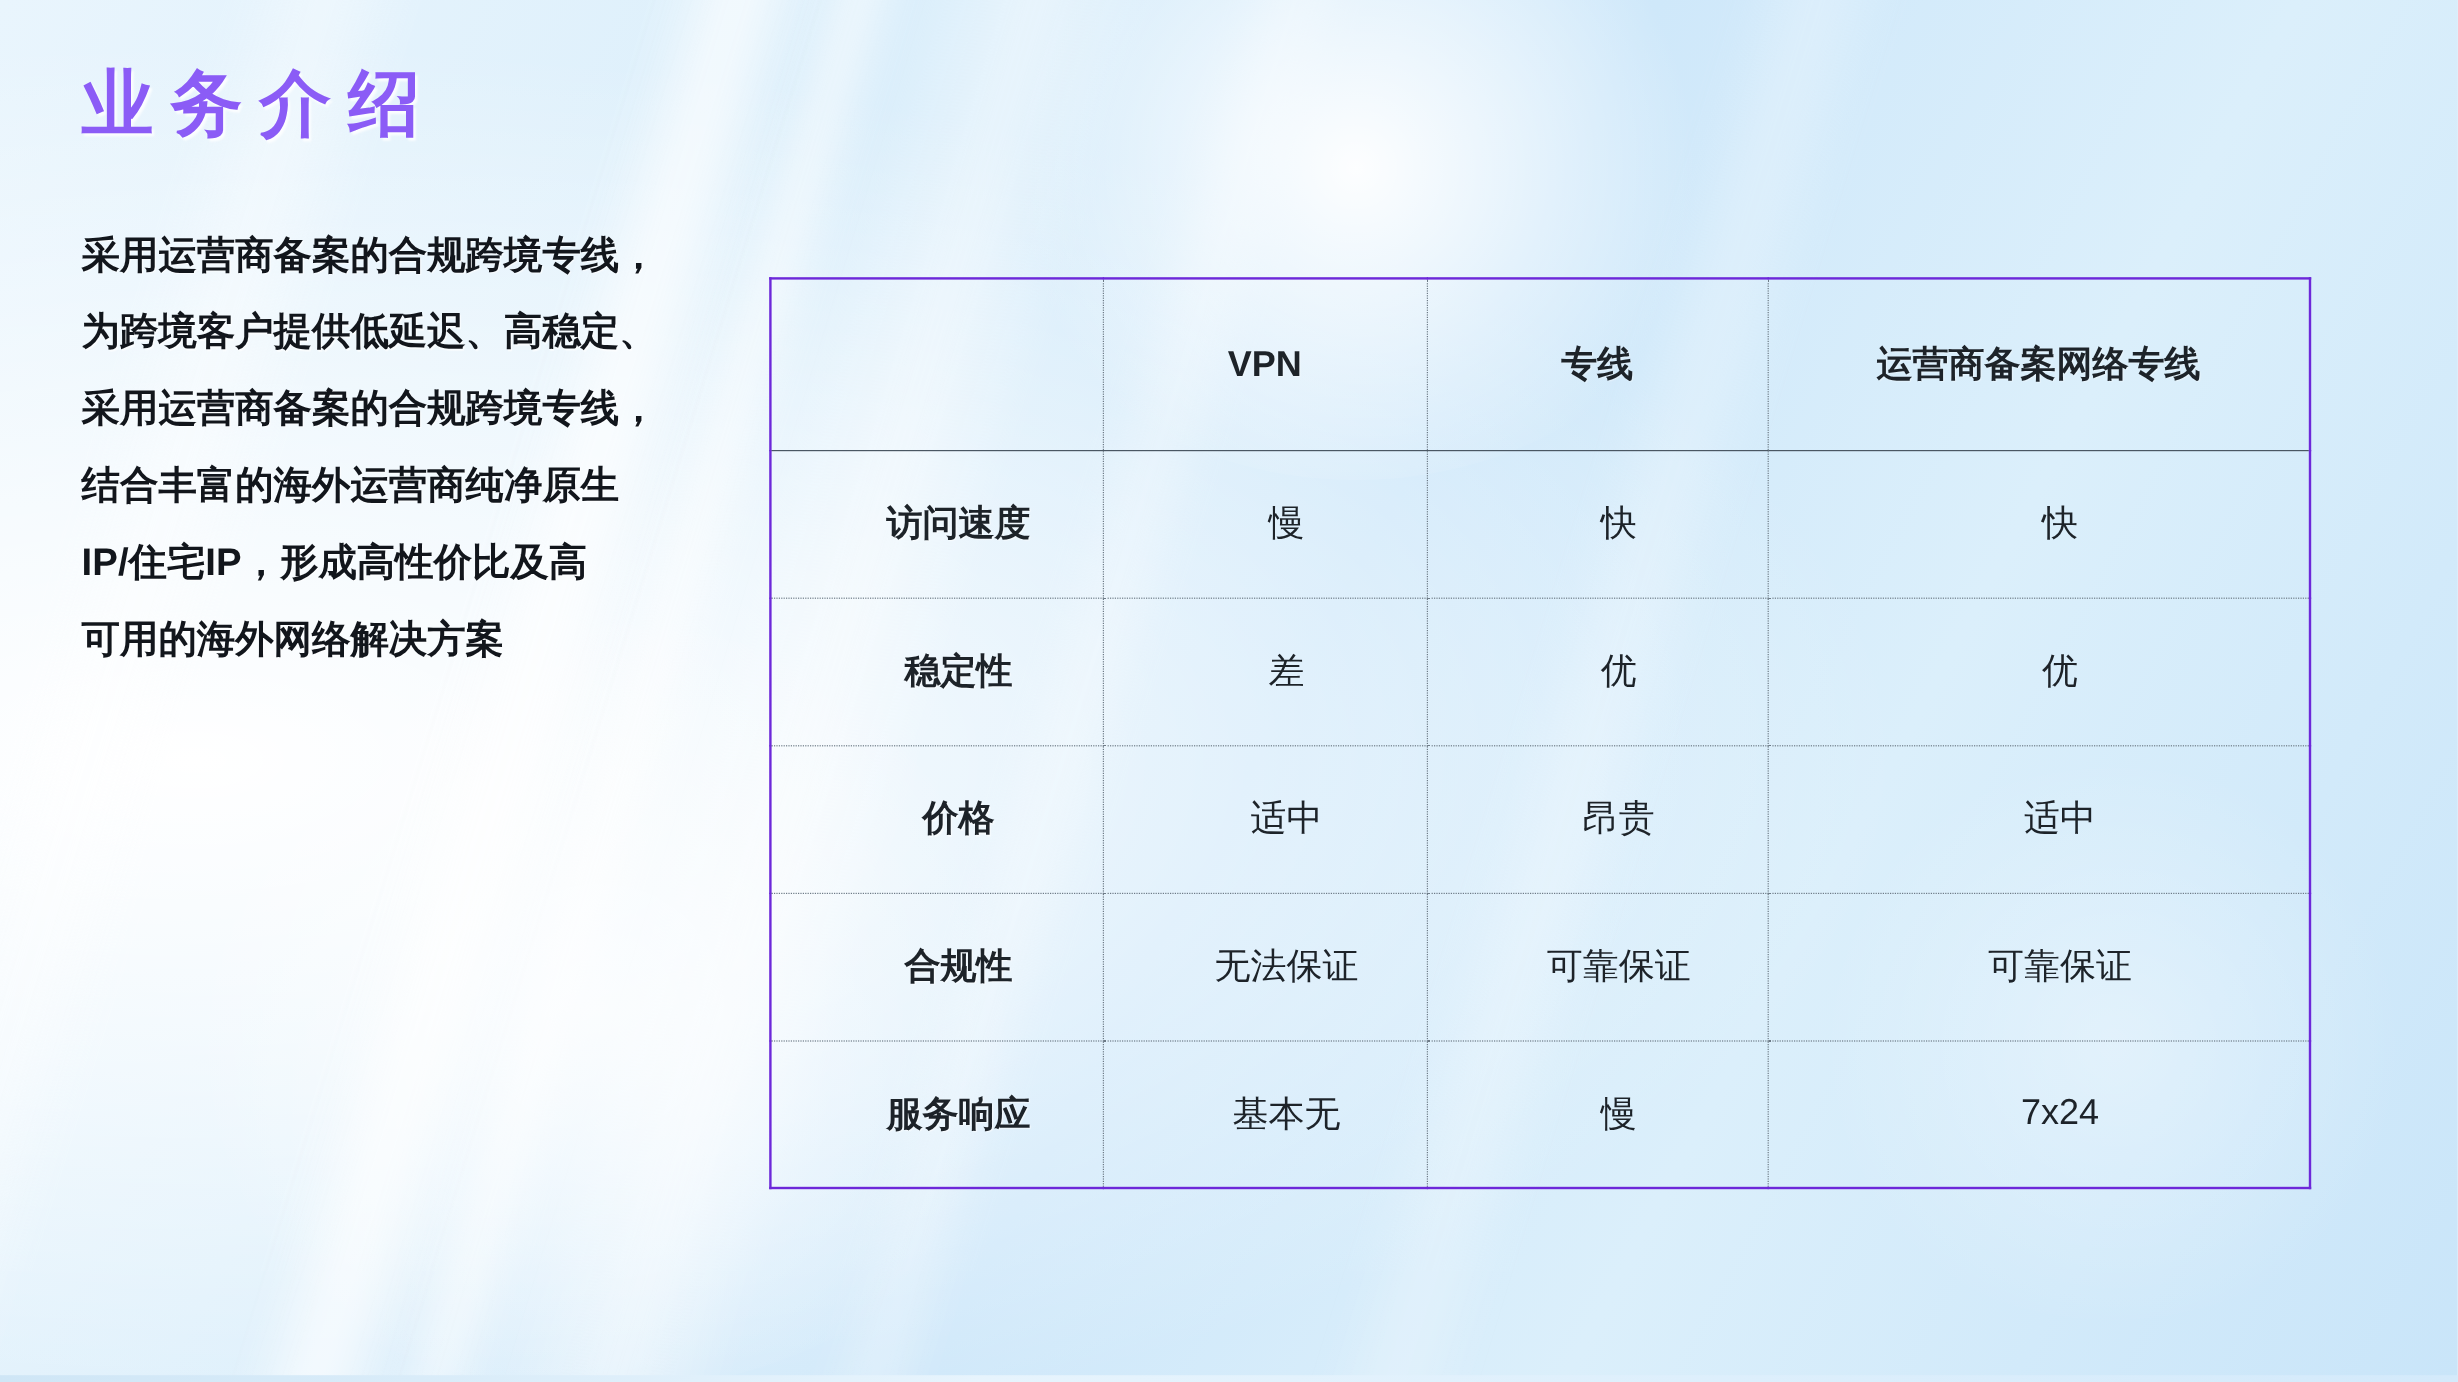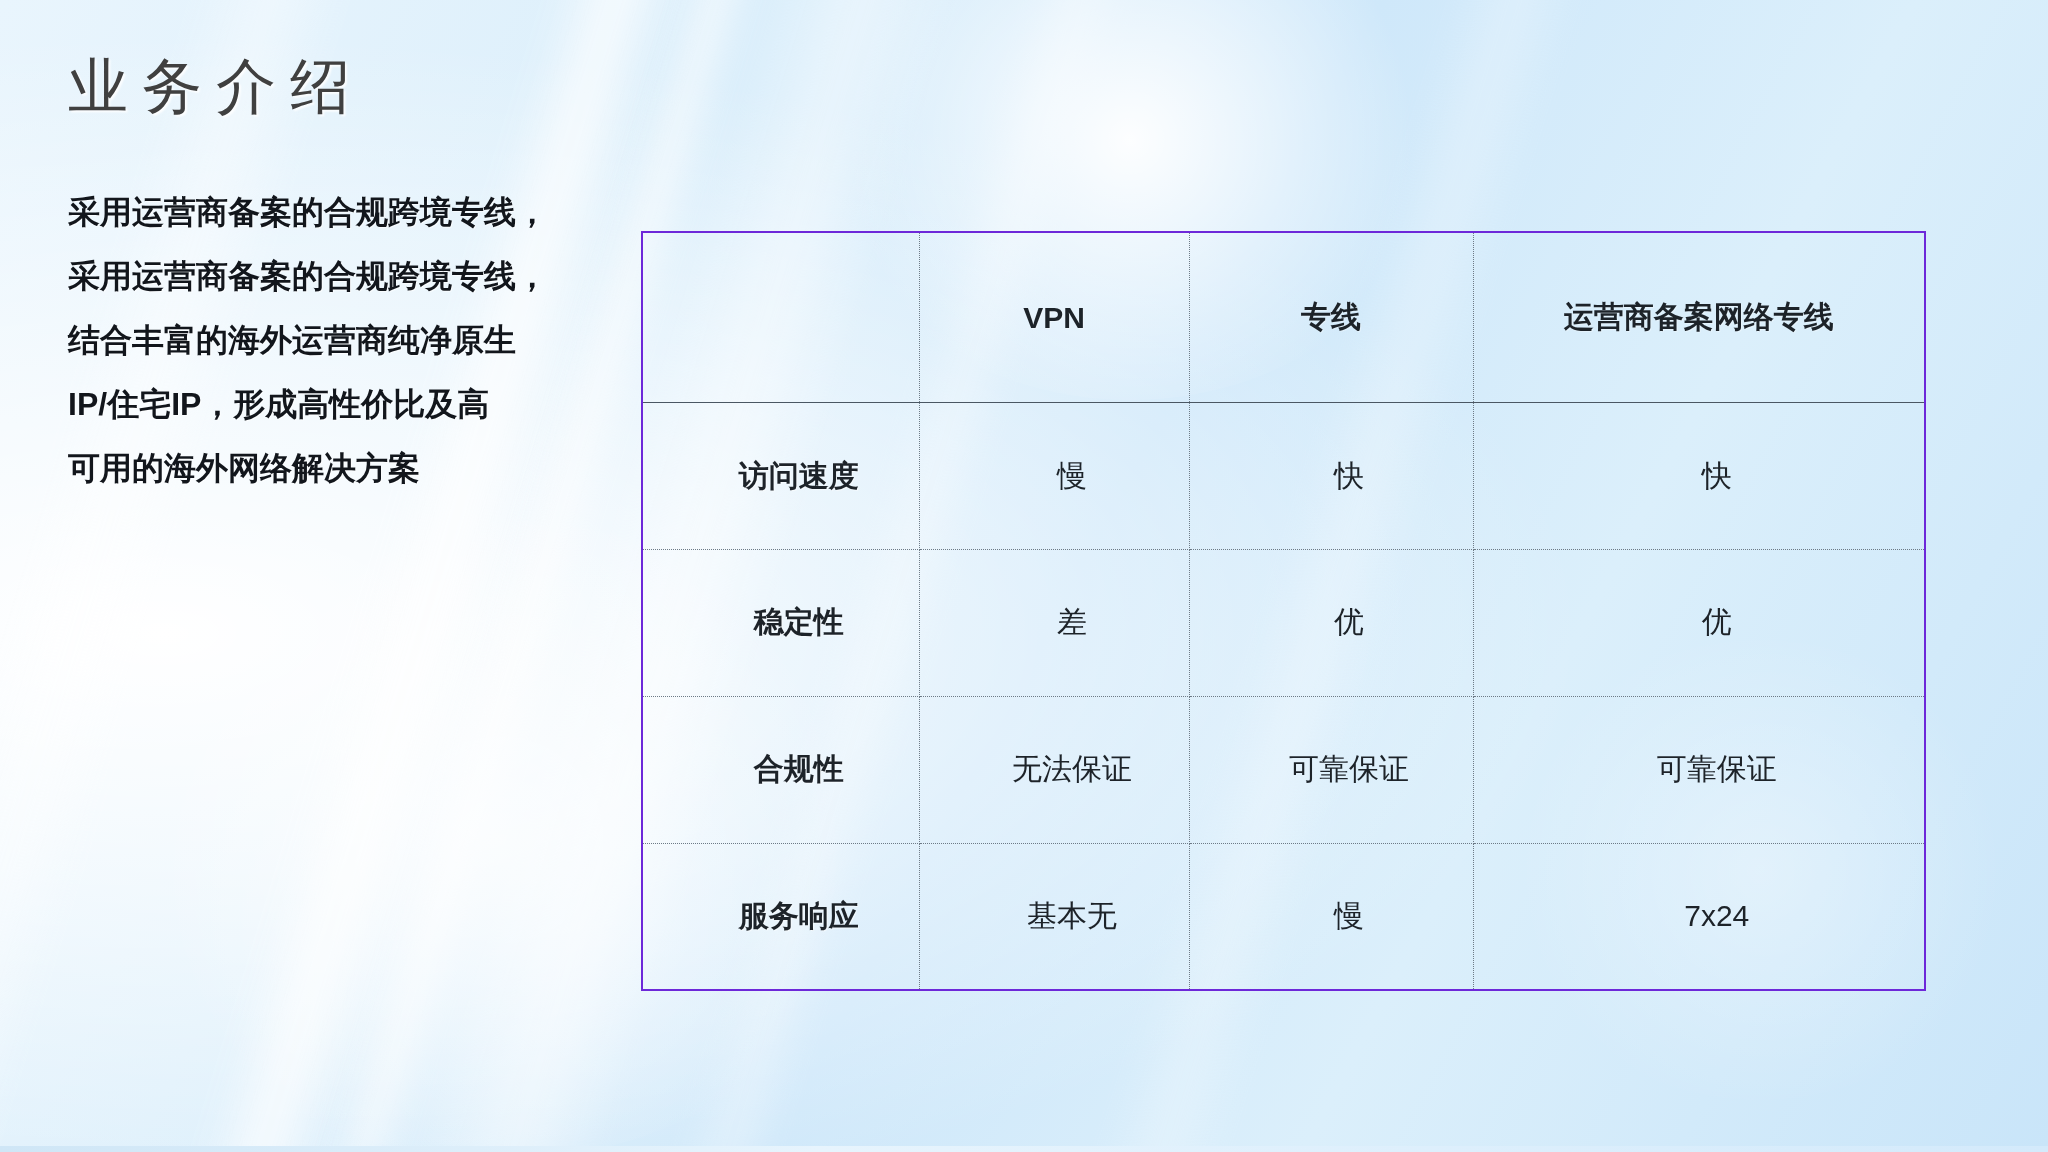--- a/index.html
+++ b/index.html
@@ -39,21 +39,21 @@
   .g2{ left:120px; top:520px;  width:760px; height:640px; opacity:.75; }
   .g3{ left:1500px; top:640px; width:520px; height:460px; opacity:.35; }
   #bg-bottomline{
     position:absolute; left:0; right:0; bottom:0; height:6px;
     background:linear-gradient(90deg,#cfe6f6,#e7f4fd 40%,#d4eafb);
   }
 
   
   #title{
     position:absolute; left:68px; top:52px;
-    font-size:60px; font-weight:normal; color:#404040;
+    font-size:60px; font-weight:bold; color:#8b5cf6;
     letter-spacing:14px; line-height:1.15;
     text-shadow:2px 2px 2px rgba(255,255,255,.85);
     white-space:nowrap;
   }
 
   
   #intro{
     position:absolute; left:68px; top:180px; width:560px;
   }
   .intro-line{
@@ -119,20 +119,21 @@
   <div class="glow g1"></div>
   <div class="glow g2"></div>
   <div class="glow g3"></div>
 </div>
 <div id="bg-bottomline"></div>
 
 <div id="title">业务介绍</div>
 
 <div id="intro">
   <div class="intro-line">采用运营商备案的合规跨境专线，</div>
+  <div class="intro-line">为跨境客户提供低延迟、高稳定、</div>
   <div class="intro-line">采用运营商备案的合规跨境专线，</div>
   <div class="intro-line">结合丰富的海外运营商纯净原生</div>
   <div class="intro-line">IP/住宅IP，形成高性价比及高</div>
   <div class="intro-line">可用的海外网络解决方案</div>
 </div>
 
 <table id="compare-table">
   <colgroup>
     <col class="c0">
       <col class="c1">
@@ -154,20 +155,26 @@
       <td class="cellval tint-c">快</td>
     </tr>
 
     <tr class="row-body">
       <td class="rowlabel tint-a">稳定性</td>
       <td class="cellval tint-a">差</td>
       <td class="cellval tint-b">优</td>
       <td class="cellval tint-c">优</td>
     </tr>
 
+    <tr class="row-body">
+      <td class="rowlabel tint-b">价格</td>
+      <td class="cellval tint-b">适中</td>
+      <td class="cellval tint-b">昂贵</td>
+      <td class="cellval tint-c">适中</td>
+    </tr>
 
     <tr class="row-body">
       <td class="rowlabel tint-b">合规性</td>
       <td class="cellval tint-b">无法保证</td>
       <td class="cellval tint-c">可靠保证</td>
       <td class="cellval tint-c">可靠保证</td>
     </tr>
 
     <tr class="row-body">
       <td class="rowlabel tint-a">服务响应</td>

